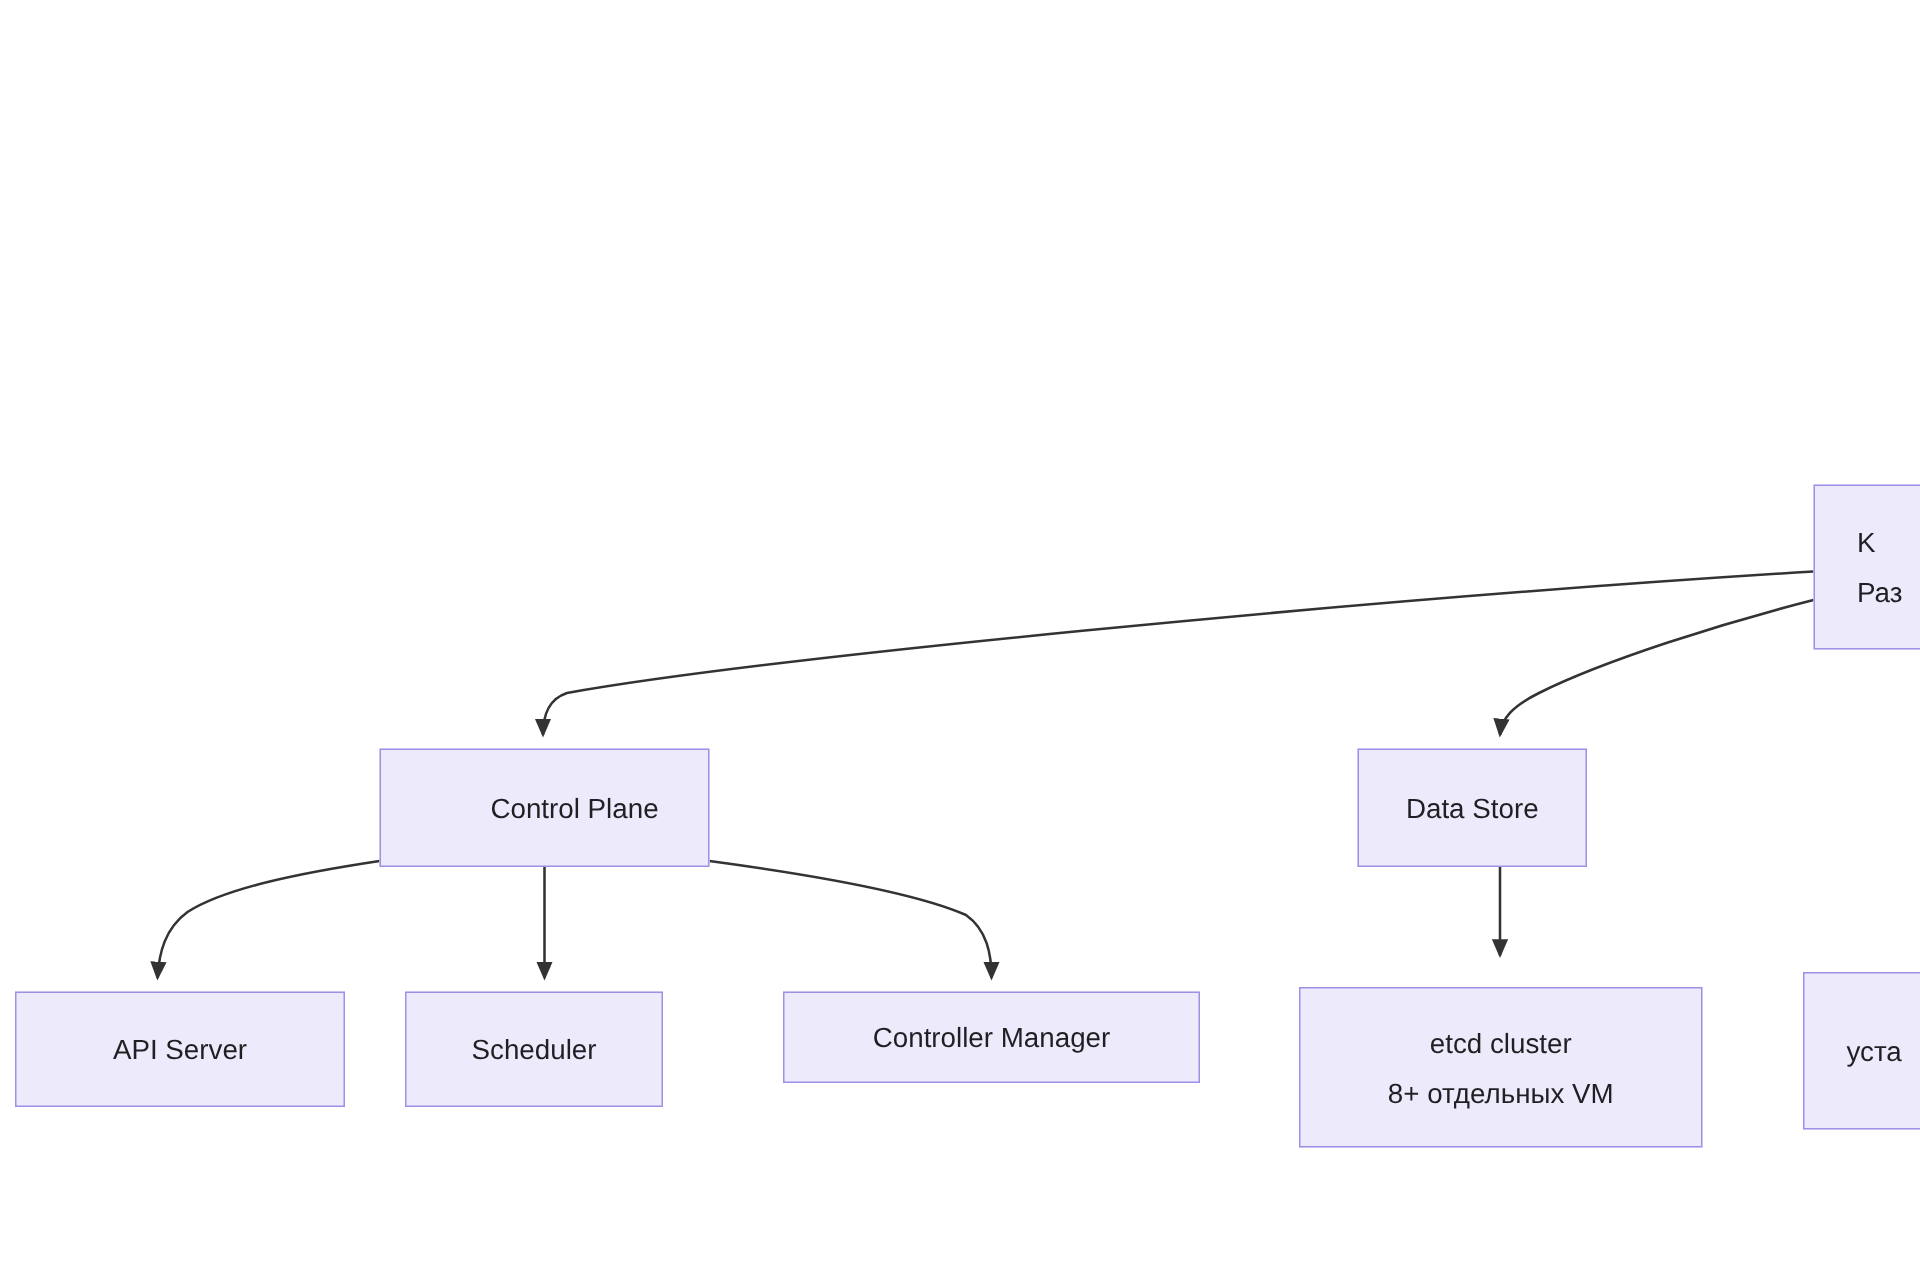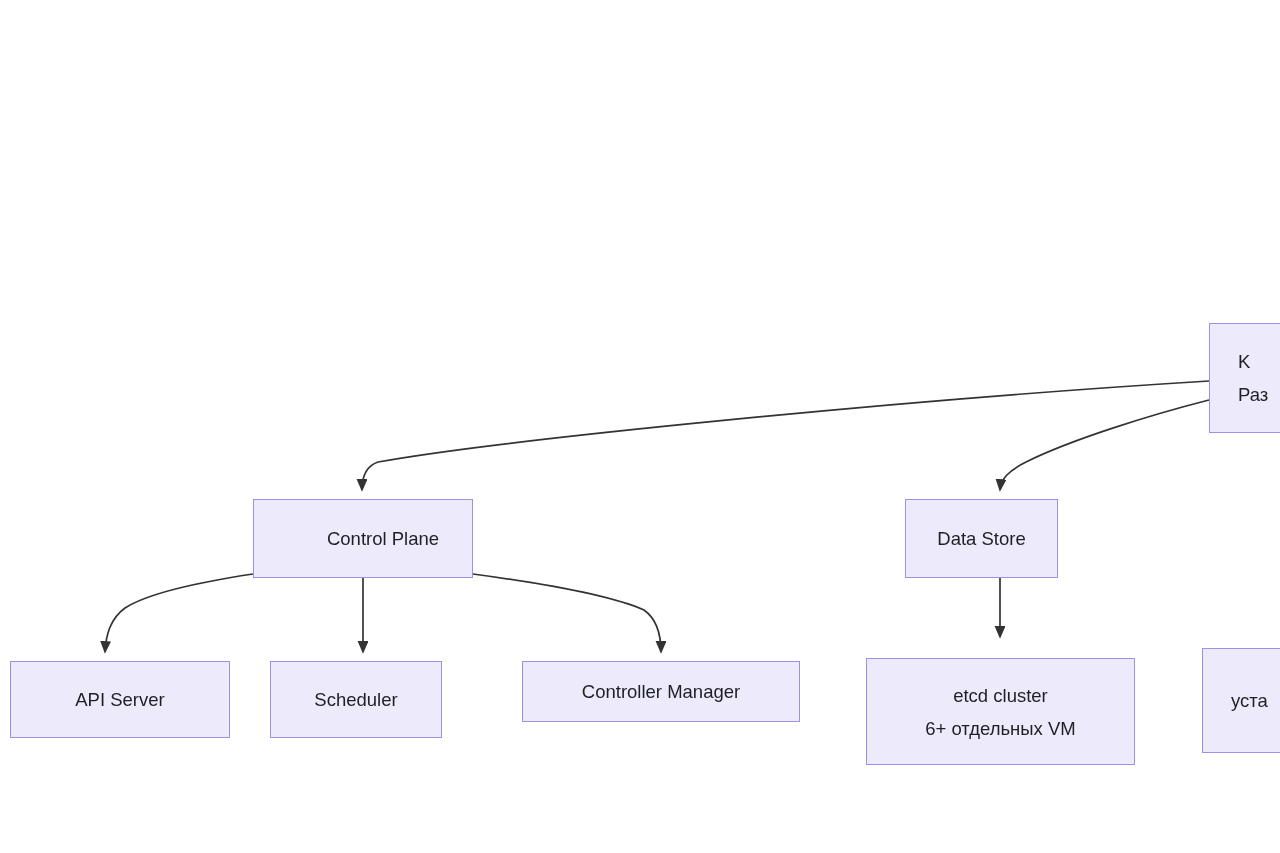--- a/index.html
+++ b/index.html
@@ -105,20 +105,20 @@
   <div class="node" id="node-scheduler">
     <span class="line">Scheduler</span>
   </div>
 
   <div class="node" id="node-controller-mgr">
     <span class="line">Controller Manager</span>
   </div>
 
   <div class="node" id="node-etcd-cluster">
     <span class="line">etcd cluster</span>
-    <span class="line">6+ отдельных VM</span>
+    <span class="line">8+ отдельных VM</span>
   </div>
 
   <div class="node" id="node-worker-nodes">
     <span class="line">уста</span>
   </div>
 
 </div>
 
 </body></html>

